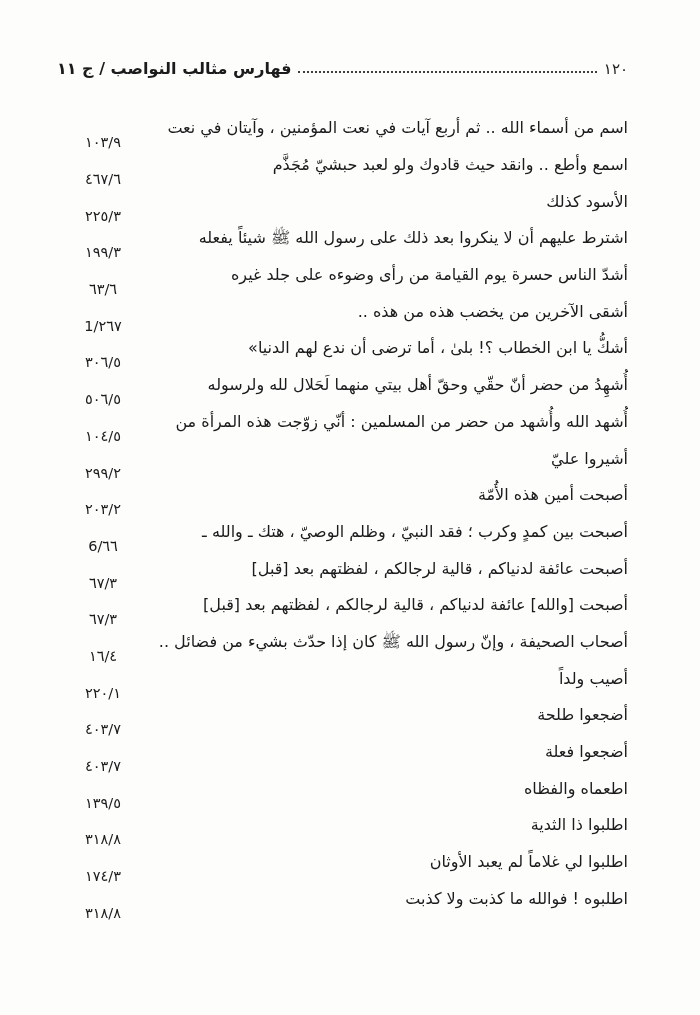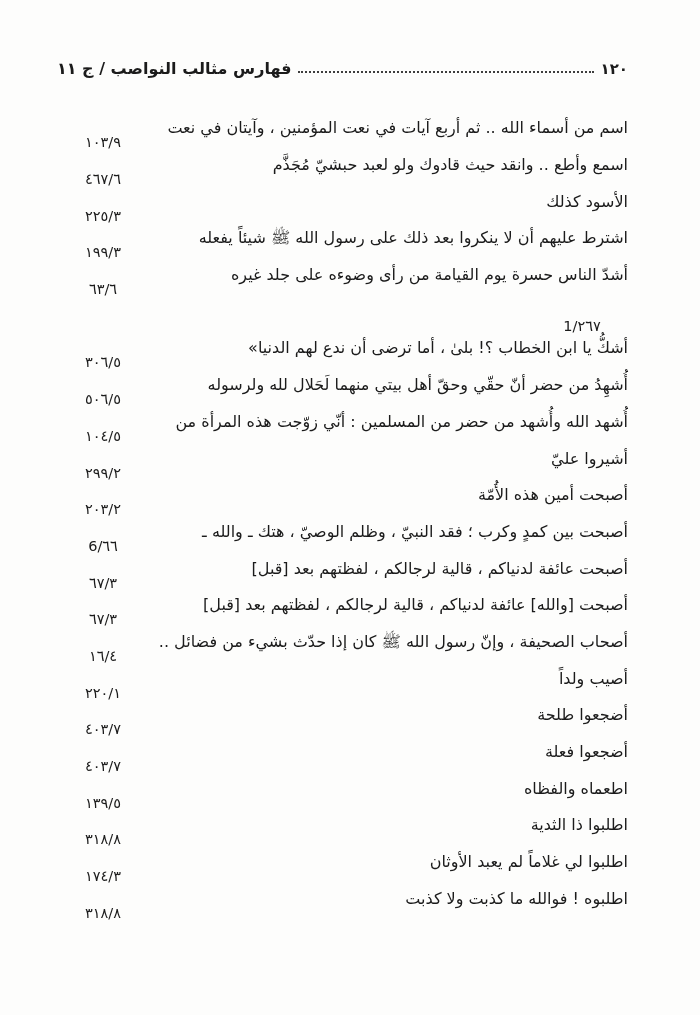--- a/index.html
+++ b/index.html
@@ -35,21 +35,21 @@
     line-height: 1.2;
   }
   .dot-leader {
     flex: 1 1 auto;
     height: 0;
     border-bottom: 2.4px dotted #3d3d3d;
     margin: 0 7px 5px 7px;
   }
   .page-number {
     font-size: 15px;
-    font-weight: 700;
+    font-weight: 400;
     letter-spacing: 1px;
     white-space: nowrap;
     line-height: 1.2;
     text-align: right;
   }
   
   .index-list {
     position: absolute;
     top: 110px;
     left: 57px;
@@ -112,20 +112,21 @@
       <span class="entry-text" dir="rtl">اشترط عليهم أن لا ينكروا بعد ذلك على رسول الله ﷺ شيئاً يفعله</span>
       <span class="entry-ref">١٩٩/٣</span>
     </div>
 
     <div class="index-row">
       <span class="entry-text" dir="rtl">أشدّ الناس حسرة يوم القيامة من رأى وضوءه على جلد غيره</span>
       <span class="entry-ref">٦٣/٦</span>
     </div>
 
     <div class="index-row">
+      <span class="entry-text" dir="rtl">أشقى الآخرين من يخضب هذه من هذه ..</span>
       <span class="entry-ref">٢٦٧/1</span>
     </div>
 
     <div class="index-row">
       <span class="entry-text" dir="rtl">أشكُّ يا ابن الخطاب ؟! بلىٰ ، أما ترضى أن ندع لهم الدنيا»</span>
       <span class="entry-ref">٣٠٦/٥</span>
     </div>
 
     <div class="index-row">
       <span class="entry-text" dir="rtl">أُشهِدُ من حضر أنّ حقّي وحقّ أهل بيتي منهما لَحَلال لله ولرسوله</span>

